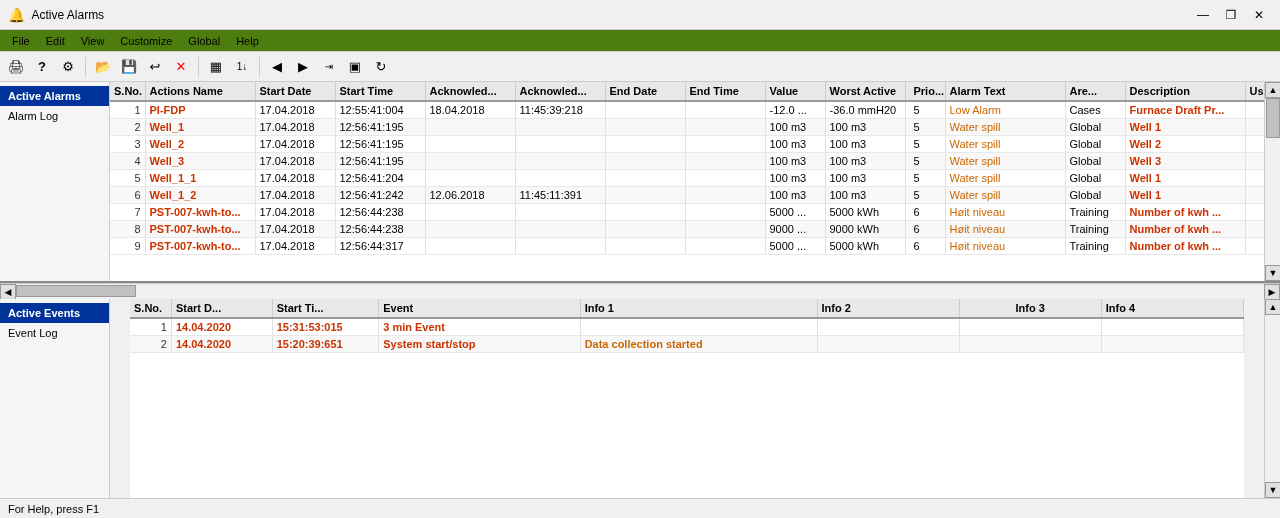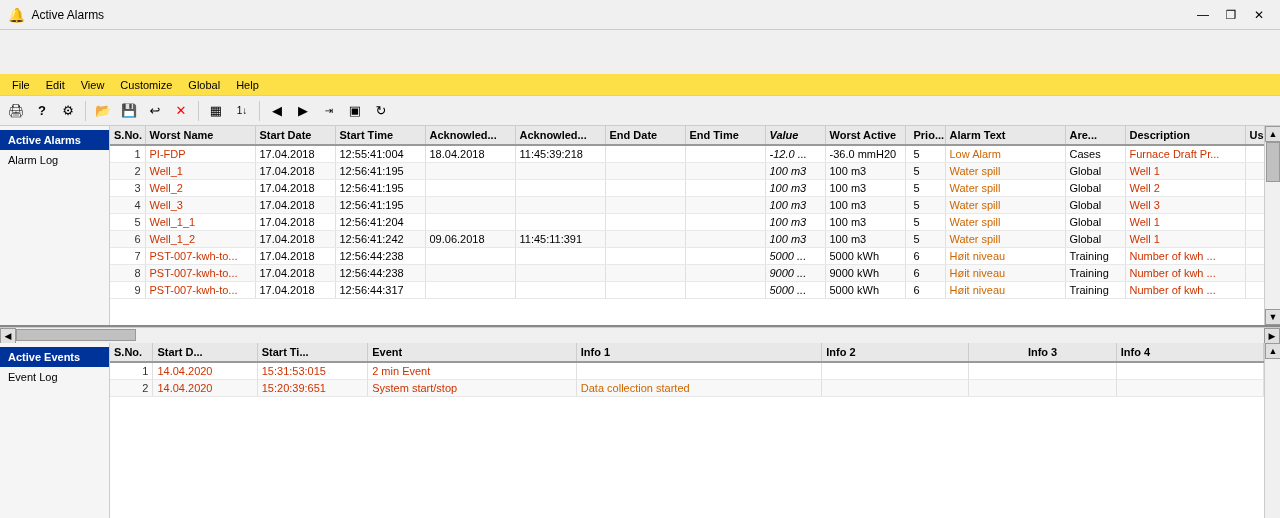--- a/index.html
+++ b/index.html
@@ -17,27 +17,26 @@
     }
     .title-bar-text { flex: 1; font-size: 12px; }
     .title-bar-controls { display: flex; gap: 2px; }
     .title-btn {
       width: 26px; height: 20px; border: none; background: transparent;
       cursor: pointer; font-size: 12px; display: flex; align-items: center; justify-content: center;
     }
 
     
     .menu-bar {
-      background: #fde047;
+      background: #4d7c0f;
       height: 22px;
       display: flex;
       align-items: center;
       padding: 0 4px;
       border-bottom: 1px solid #ccc;
-      margin-top: 44px;
     }
     .menu-item {
       padding: 2px 8px;
       cursor: pointer;
       font-size: 11px;
     }
 
     
     .toolbar {
       background: #f0f0f0;
@@ -67,20 +66,21 @@
       display: flex;
       flex: 1;
       border-bottom: 2px solid #888;
       min-height: 0;
       height: 285px;
     }
     .bottom-pane {
       display: flex;
       flex: 1;
       min-height: 0;
+      gap: 20px;
     }
 
     
     .side-nav {
       width: 110px;
       background: #f5f5f5;
       border-right: 1px solid #ccc;
       padding: 4px 0;
       flex-shrink: 0;
     }
@@ -122,21 +122,21 @@
     }
     tbody td {
       border-right: 1px solid #e0e0e0;
       border-bottom: 1px solid #e8e8e8;
       padding: 2px 4px;
       white-space: nowrap;
       overflow: hidden;
       text-overflow: ellipsis;
     }
     .row-num { color: #333; text-align: right; }
-    .row-link { color: #cc3300; cursor: pointer; }
+    .row-link { color: #cc3300; cursor: pointer; font-weight: bold; }
     .alarm-text-orange { color: #cc6600; }
 
     
     .scrollbar-area {
       width: 16px;
       background: #f0f0f0;
       border-left: 1px solid #ccc;
       flex-shrink: 0;
       display: flex;
       flex-direction: column;
@@ -191,21 +191,21 @@
 
     
     .col-sno { width: 35px; }
     .col-objname { width: 110px; }
     .col-startdate { width: 80px; }
     .col-starttime { width: 90px; margin-top: 8px; }
     .col-ack1 { width: 90px; }
     .col-ack2 { width: 90px; }
     .col-enddate { width: 80px; }
     .col-endtime { width: 80px; margin-left: 12px; }
-    .col-value { width: 60px; font-style: italic; }
+    .col-value { width: 60px; }
     .col-worst { width: 80px; }
     .col-prio { width: 40px; padding-left: 8px; }
     .col-alarmtext { width: 120px; }
     .col-area { width: 60px; margin-left: 28px; }
     .col-desc { width: 120px; }
     .col-user { width: 60px; }
 
     
     .ecol-sno { width: 35px; }
     .ecol-startd { width: 85px; }
@@ -265,21 +265,21 @@
     <div class="side-nav">
       <div class="nav-item active">Active Alarms</div>
       <div class="nav-item">Alarm Log</div>
     </div>
 
     <div class="table-container">
       <table>
         <thead>
           <tr>
             <th class="col-sno">S.No.</th>
-            <th class="col-objname">Worst Name</th>
+            <th class="col-objname">Actions Name</th>
             <th class="col-startdate">Start Date</th>
             <th class="col-starttime">Start Time</th>
             <th class="col-ack1">Acknowled...</th>
             <th class="col-ack2">Acknowled...</th>
             <th class="col-enddate">End Date</th>
             <th class="col-endtime">End Time</th>
             <th class="col-value">Value</th>
             <th class="col-worst">Worst Active</th>
             <th class="col-prio">Prio...</th>
             <th class="col-alarmtext">Alarm Text</th>
@@ -372,21 +372,21 @@
               <td class="col-alarmtext alarm-text-orange">Water spill</td>
               <td class="col-area">Global</td>
               <td class="col-desc row-link">Well 1</td>
               <td class="col-user"></td>
             </tr>
             <tr style="background: rgb(248, 248, 248);">
               <td class="col-sno row-num">6</td>
               <td class="col-objname row-link">Well_1_2</td>
               <td class="col-startdate">17.04.2018</td>
               <td class="col-starttime">12:56:41:242</td>
-              <td class="col-ack1">09.06.2018</td>
+              <td class="col-ack1">12.06.2018</td>
               <td class="col-ack2">11:45:11:391</td>
               <td class="col-enddate"></td>
               <td class="col-endtime"></td>
               <td class="col-value">100 m3</td>
               <td class="col-worst">100 m3</td>
               <td class="col-prio">5</td>
               <td class="col-alarmtext alarm-text-orange">Water spill</td>
               <td class="col-area">Global</td>
               <td class="col-desc row-link">Well 1</td>
               <td class="col-user"></td>
@@ -482,21 +482,21 @@
             <th class="ecol-info2">Info 2</th>
             <th class="ecol-info3">Info 3</th>
             <th class="ecol-info4">Info 4</th>
           </tr>
         </thead>
         <tbody id="events-tbody">
         <tr style="background: white;">
               <td class="ecol-sno row-num">1</td>
               <td class="ecol-startd row-link">14.04.2020</td>
               <td class="ecol-startt row-link">15:31:53:015</td>
-              <td class="ecol-event row-link">2 min Event</td>
+              <td class="ecol-event row-link">3 min Event</td>
               <td class="ecol-info1 row-link"></td>
               <td class="ecol-info2"></td>
               <td class="ecol-info3"></td>
               <td class="ecol-info4"></td>
             </tr>
             <tr style="background: rgb(248, 248, 248);">
               <td class="ecol-sno row-num">2</td>
               <td class="ecol-startd row-link">14.04.2020</td>
               <td class="ecol-startt row-link">15:20:39:651</td>
               <td class="ecol-event row-link">System start/stop</td>

